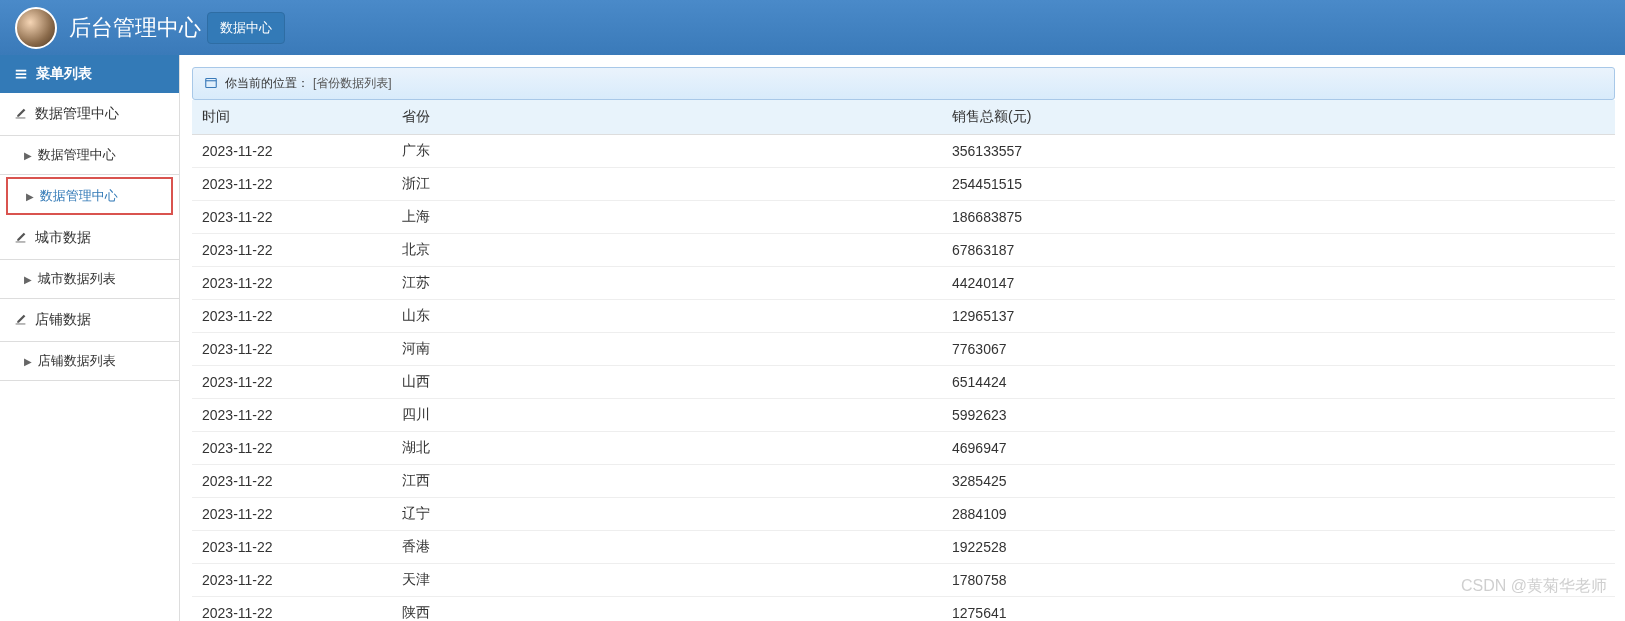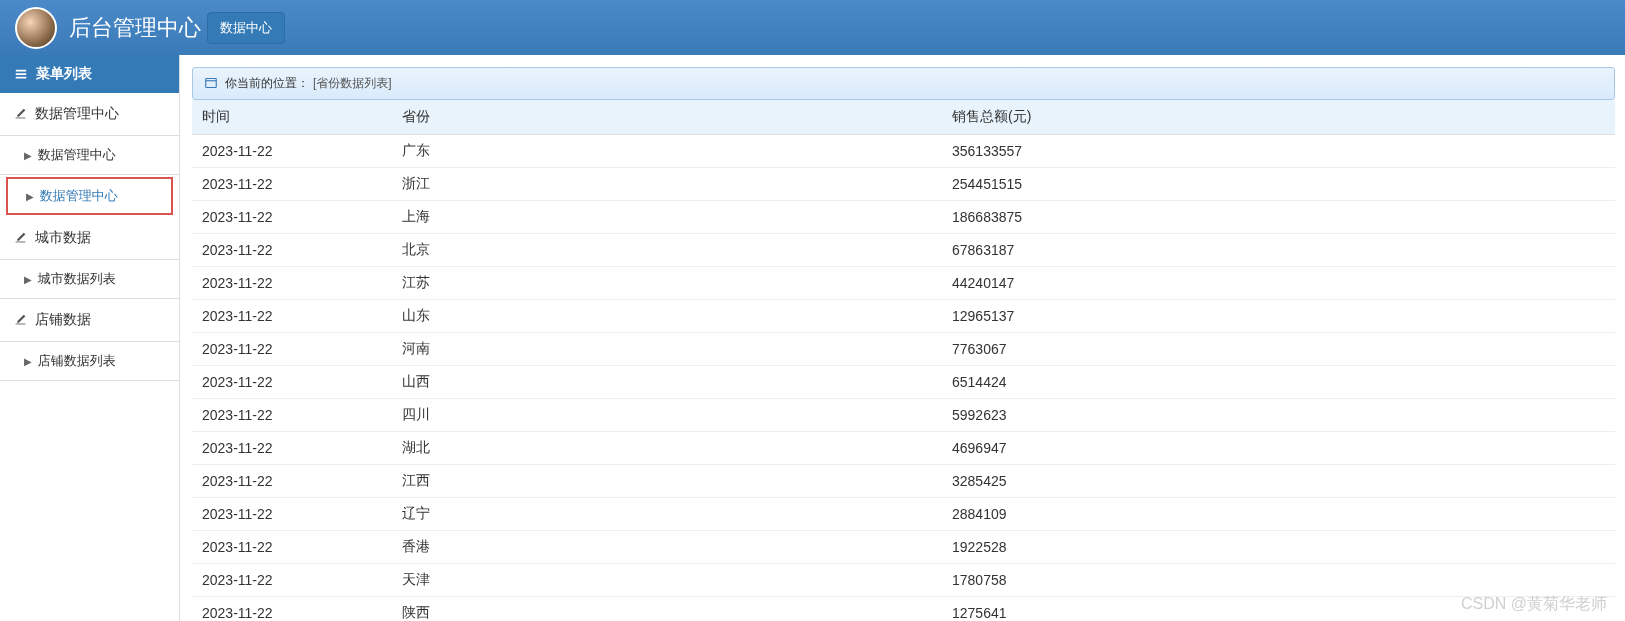--- a/index.html
+++ b/index.html
@@ -40,21 +40,21 @@
 
 
 .tbl { width: 100%; border-collapse: collapse; table-layout: fixed; }
 .tbl th { background: #e8f3fb; text-align: left; padding: 8px 10px; font-weight: 400; font-size: 14px; border-bottom: 1px solid #ddd; }
 .tbl td { padding: 7px 10px; font-size: 14px; border-bottom: 1px solid #eee; }
 .col-date { width: 200px; }
 .col-prov { width: 550px; }
 .col-amt { width: auto; }
 
 
-.watermark { position: fixed; right: 18px; bottom: 6px; color: #bbb; font-size: 16px; opacity: .7; pointer-events: none; }
+.watermark { position: fixed; right: 18px; bottom: 24px; color: #bbb; font-size: 16px; opacity: .7; pointer-events: none; }
 
 .ico svg { width: 1em; height: 1em; vertical-align: -0.12em; fill: currentColor; }
 </style>
 </head>
 <body>
 
 <div class="header">
   <div class="avatar"></div>
   <div class="header-title">后台管理中心</div>
   <button class="btn btn-primary">数据中心</button>

